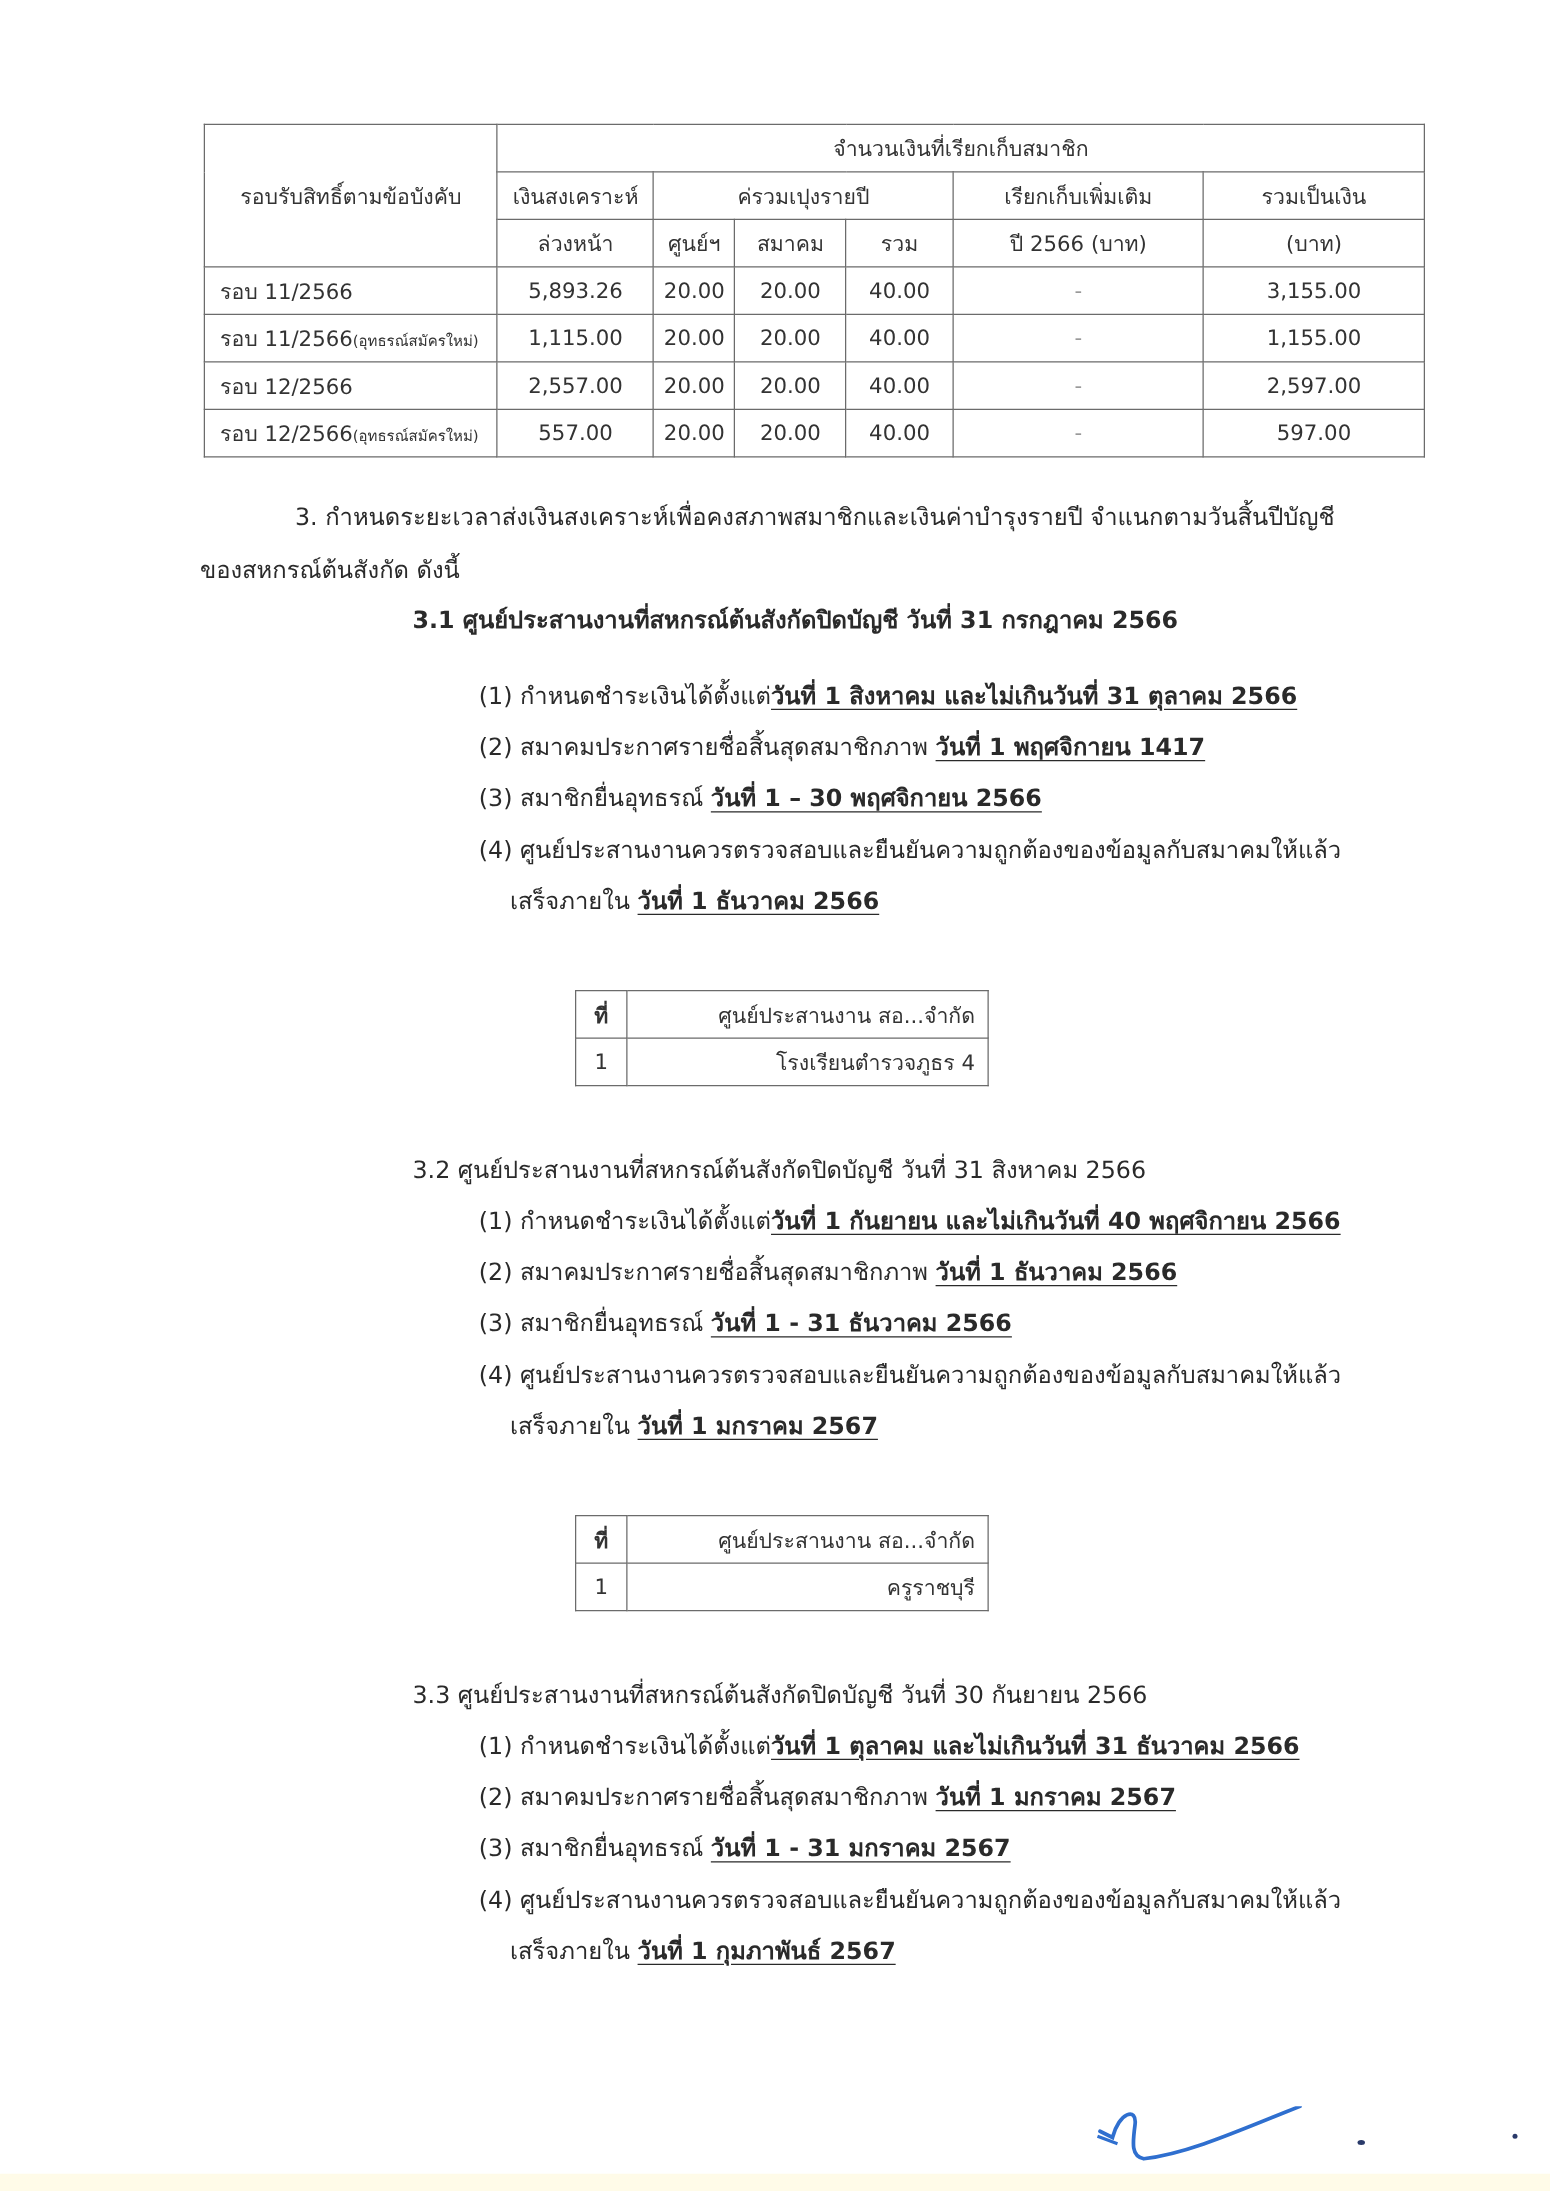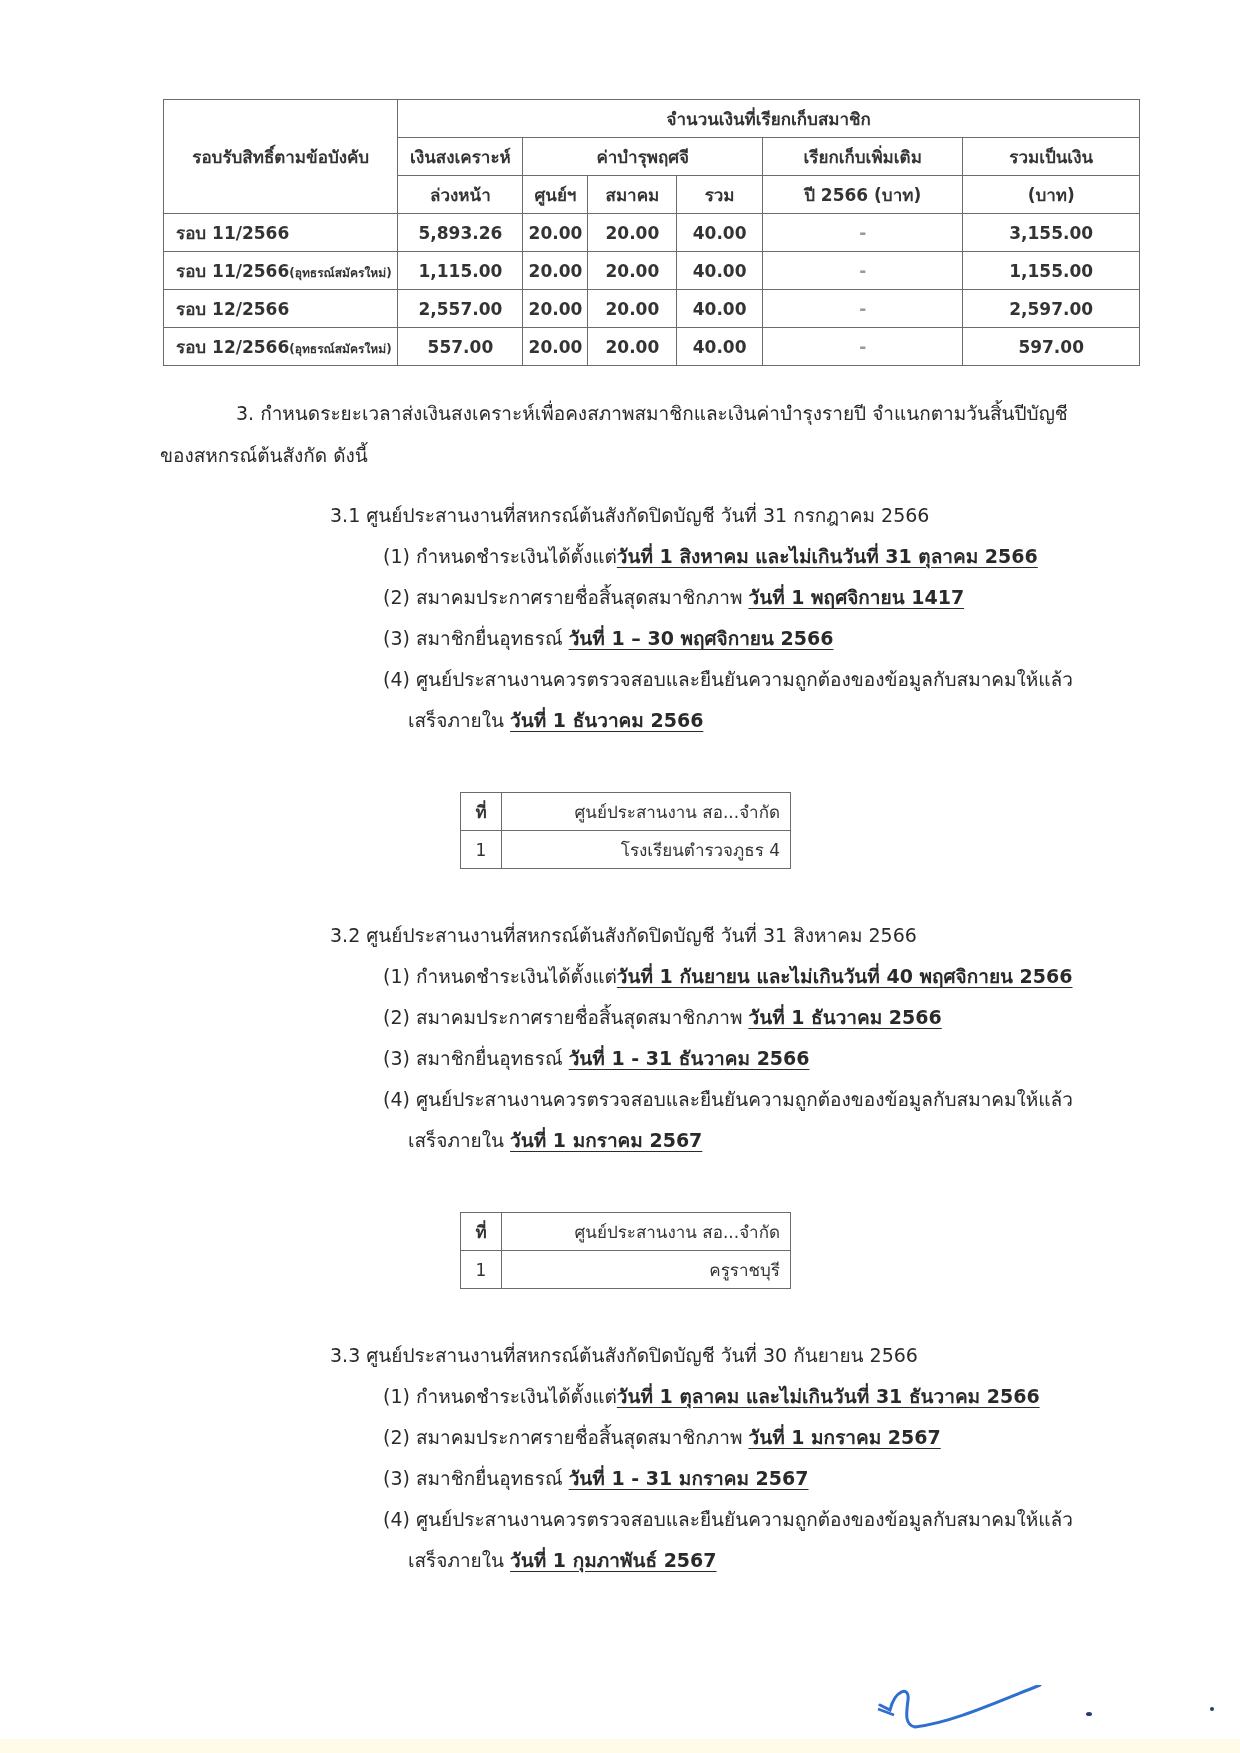--- a/index.html
+++ b/index.html
@@ -11,21 +11,21 @@
   }
   .page { position: absolute; inset: 0; }
   .bottom-tint { position: absolute; left: 0; right: 0; bottom: 0; height: 14px; background: #fffbe8; }
 
   
   table.fees {
     position: absolute; left: 163px; top: 99px; width: 977px;
     border-collapse: collapse; font-size: 17px; color: #333;
   }
   table.fees td, table.fees th {
-    border: 1.5px solid #6b6b6b; font-weight: bold; padding: 0;
+    border: 1.5px solid #6b6b6b; font-weight: normal; padding: 0;
     text-align: center; vertical-align: middle;
   }
   table.fees th { height: 37px; }
   table.fees td { height: 37px; }
   table.fees td.round { text-align: left; padding-left: 12px; }
   table.fees .small { font-size: 12px; }
 
   .para { position: absolute; font-size: 19px; color: #2a2a2a; white-space: nowrap; }
   .para u { text-decoration: underline; text-underline-offset: 4px; font-weight: bold; }
 
@@ -48,21 +48,21 @@
 <div class="page">
 
   <table class="fees">
     <tbody>
         <tr>
       <th rowspan="3" style="width:226px">รอบรับสิทธิ์ตามข้อบังคับ</th>
       <th colspan="7">จำนวนเงินที่เรียกเก็บสมาชิก</th>
     </tr>
     <tr>
       <th style="width:120px">เงินสงเคราะห์</th>
-      <th colspan="3">ค่าบำรุพฤศจี</th>
+      <th colspan="3">ค่รวมเปุงรายปี</th>
       <th style="width:193px">เรียกเก็บเพิ่มเติม</th>
       <th style="width:170px">รวมเป็นเงิน</th>
     </tr>
     <tr>
       <th>ล่วงหน้า</th>
       <th style="width:62px">ศูนย์ฯ</th>
       <th style="width:85px">สมาคม</th>
       <th style="width:82px">รวม</th>
       <th>ปี 2566 (บาท)</th>
       <th>(บาท)</th>
@@ -105,21 +105,21 @@
           <td style="color:#999">-</td>
           <td>597.00</td>
         </tr>
       </tbody>
   </table>
 
   <div class="para" style="left:236px; top:398px;">3. กำหนดระยะเวลาส่งเงินสงเคราะห์เพื่อคงสภาพสมาชิกและเงินค่าบำรุงรายปี จำแนกตามวันสิ้นปีบัญชี</div>
   <div class="para" style="left:160px; top:440px;">ของสหกรณ์ต้นสังกัด ดังนี้</div>
 
   <div id="subsections">
-      <div class="para" style="left: 330px; top: 500px;">3.1 ศูนย์ประสานงานที่สหกรณ์ต้นสังกัดปิดบัญชี วันที่ 31 กรกฎาคม 2566</div>
+      <div class="para" style="left: 330px; top: 480px; font-weight: bold;">3.1 ศูนย์ประสานงานที่สหกรณ์ต้นสังกัดปิดบัญชี วันที่ 31 กรกฎาคม 2566</div>
       <div class="para" style="left: 383px; top: 541px;"><span>(1) กำหนดชำระเงินได้ตั้งแต่</span><u>วันที่ 1 สิงหาคม และไม่เกินวันที่ 31 ตุลาคม 2566</u></div>
       <div class="para" style="left: 383px; top: 582px;"><span>(2) สมาคมประกาศรายชื่อสิ้นสุดสมาชิกภาพ </span><u>วันที่ 1 พฤศจิกายน 1417</u></div>
       <div class="para" style="left: 383px; top: 623px;"><span>(3) สมาชิกยื่นอุทธรณ์ </span><u>วันที่ 1 – 30 พฤศจิกายน 2566</u></div>
       <div class="para" style="left: 383px; top: 664px;"><span>(4) ศูนย์ประสานงานควรตรวจสอบและยืนยันความถูกต้องของข้อมูลกับสมาคมให้แล้ว</span></div>
       <div class="para" style="left: 408px; top: 705px;"><span>เสร็จภายใน </span><u>วันที่ 1 ธันวาคม 2566</u></div>
       <table class="centers" style="left: 460px; top: 792px;">
         <tbody>
           <tr>
             <td class="no hd">ที่</td>
             <td class="name">ศูนย์ประสานงาน สอ...จำกัด</td>

